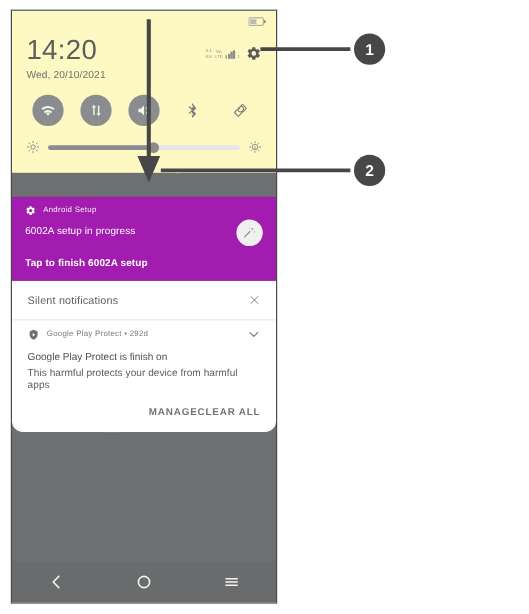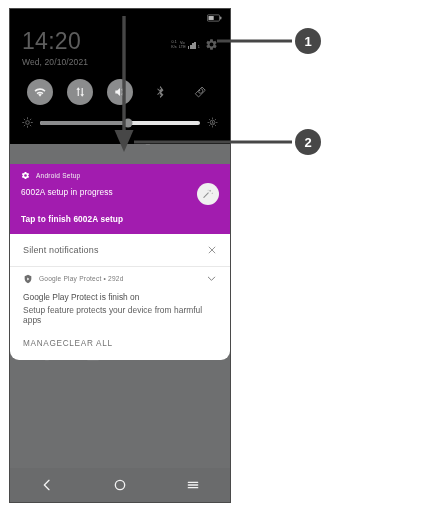--- a/index.html
+++ b/index.html
@@ -36,21 +36,21 @@
     position:absolute;left:0;right:0;bottom:0;height:34px;
     background:#6a6b6c;
     display:flex;align-items:center;justify-content:space-around;
   }
   .navbar .nav-ic{width:16px;height:16px;color:#f2f2f2;}
   .navbar .nav-ic svg{width:100%;height:100%;display:block;}
 
   
   .shade{
     position:absolute;left:0;top:0;right:0;
-    background:#000000;padding:0 0 6px 0;
+    background:#fef9c3;padding:0 0 6px 0;
   }
   .statusbar{
     height:16px;display:flex;align-items:center;justify-content:flex-end;
     padding:2px 8px 0 8px;box-sizing:border-box;
   }
   .battery{width:15px;height:8px;display:block;color:#8d8d8d;}
   .battery svg{width:100%;height:100%;display:block;}
 
   .clockrow{
     display:flex;align-items:flex-start;justify-content:space-between;
@@ -147,22 +147,23 @@
   .gpp-head{display:flex;align-items:center;gap:6px;}
   .shield{width:10px;height:10px;color:#6f6f6f;flex:0 0 auto;}
   .shield svg{width:100%;height:100%;display:block;fill:currentColor;}
   .gpp-app{font-size:6.6px;color:#7b7b7b;letter-spacing:.2px;flex:1 1 auto;}
   .chev{width:11px;height:11px;color:#6f6f6f;cursor:pointer;}
   .chev svg{width:100%;height:100%;display:block;}
   .gpp-title{font-size:8.4px;color:#4f4f4f;margin-top:8px;}
   .gpp-body{font-size:8.4px;color:#5d5d5d;margin-top:3px;letter-spacing:.05px;}
 
   .actions{
-    display:flex;align-items:center;justify-content:flex-start;
+    display:flex;align-items:center;justify-content:flex-end;
     padding:14px 13px 12px 13px;
+    font-weight:bold;
   }
   .act{font-size:8.2px;color:#737373;letter-spacing:.7px;cursor:pointer;}
 
   
   .ann{position:absolute;left:0;top:0;width:441px;height:512px;pointer-events:none;}
   .badge{
     position:absolute;width:26px;height:26px;border-radius:50%;
     background:#474747;color:#ffffff;font-size:13px;font-weight:bold;
     display:flex;align-items:center;justify-content:center;
   }
@@ -411,21 +412,21 @@
             <span>•</span>
             <span>292d</span>
           </span>
           <span class="chev">
             <svg viewBox="0 0 24 24" fill="none" stroke="currentColor" stroke-width="1.9" stroke-linecap="round" stroke-linejoin="round">
                 <polyline points="5 9 12 16 19 9"></polyline>
               </svg>
           </span>
         </div>
         <div class="gpp-title">Google Play Protect is finish on</div>
-        <div class="gpp-body">Setup feature protects your device from harmful apps</div>
+        <div class="gpp-body">This harmful protects your device from harmful apps</div>
       </div>
 
       <div class="actions">
         <span class="act">MANAGE</span>
         <span class="act">CLEAR ALL</span>
       </div>
     </div>
   </div>
 </div>
 

